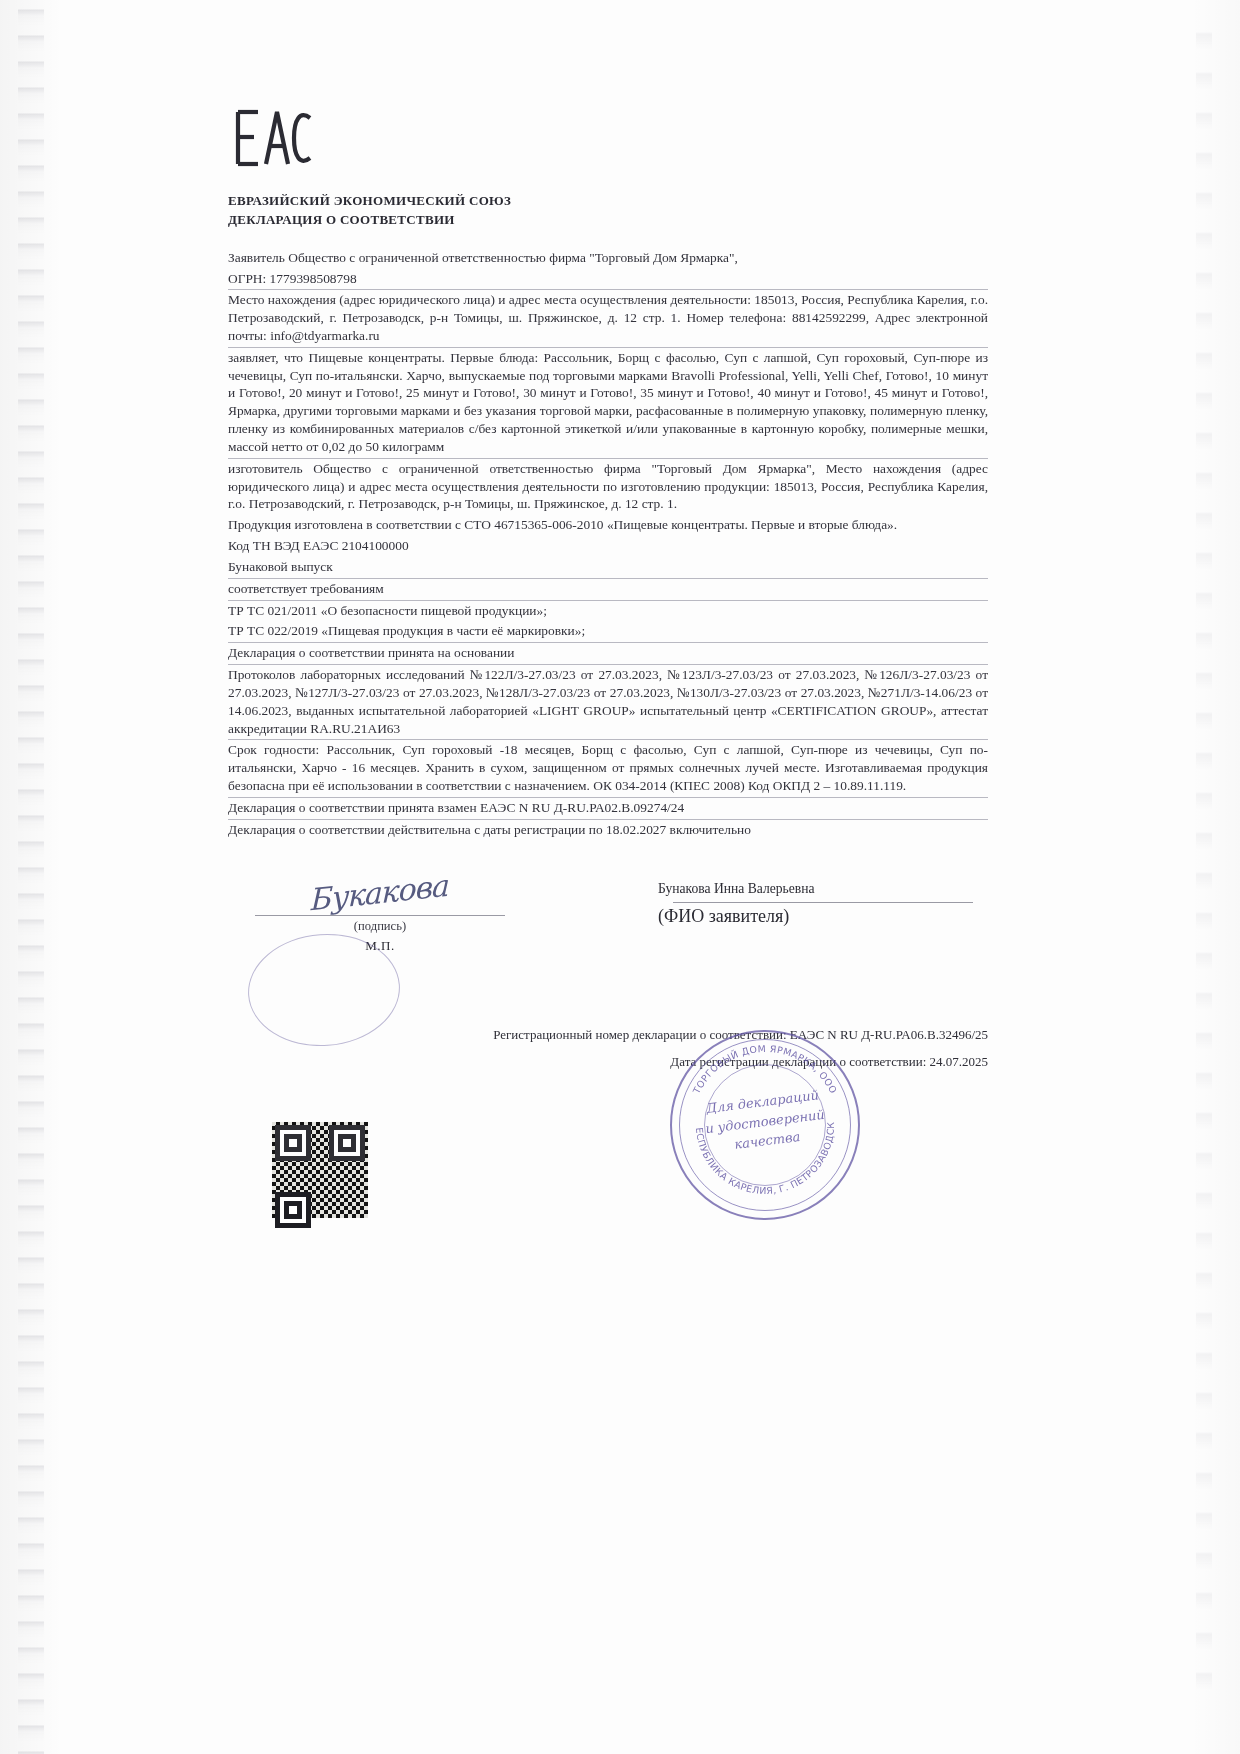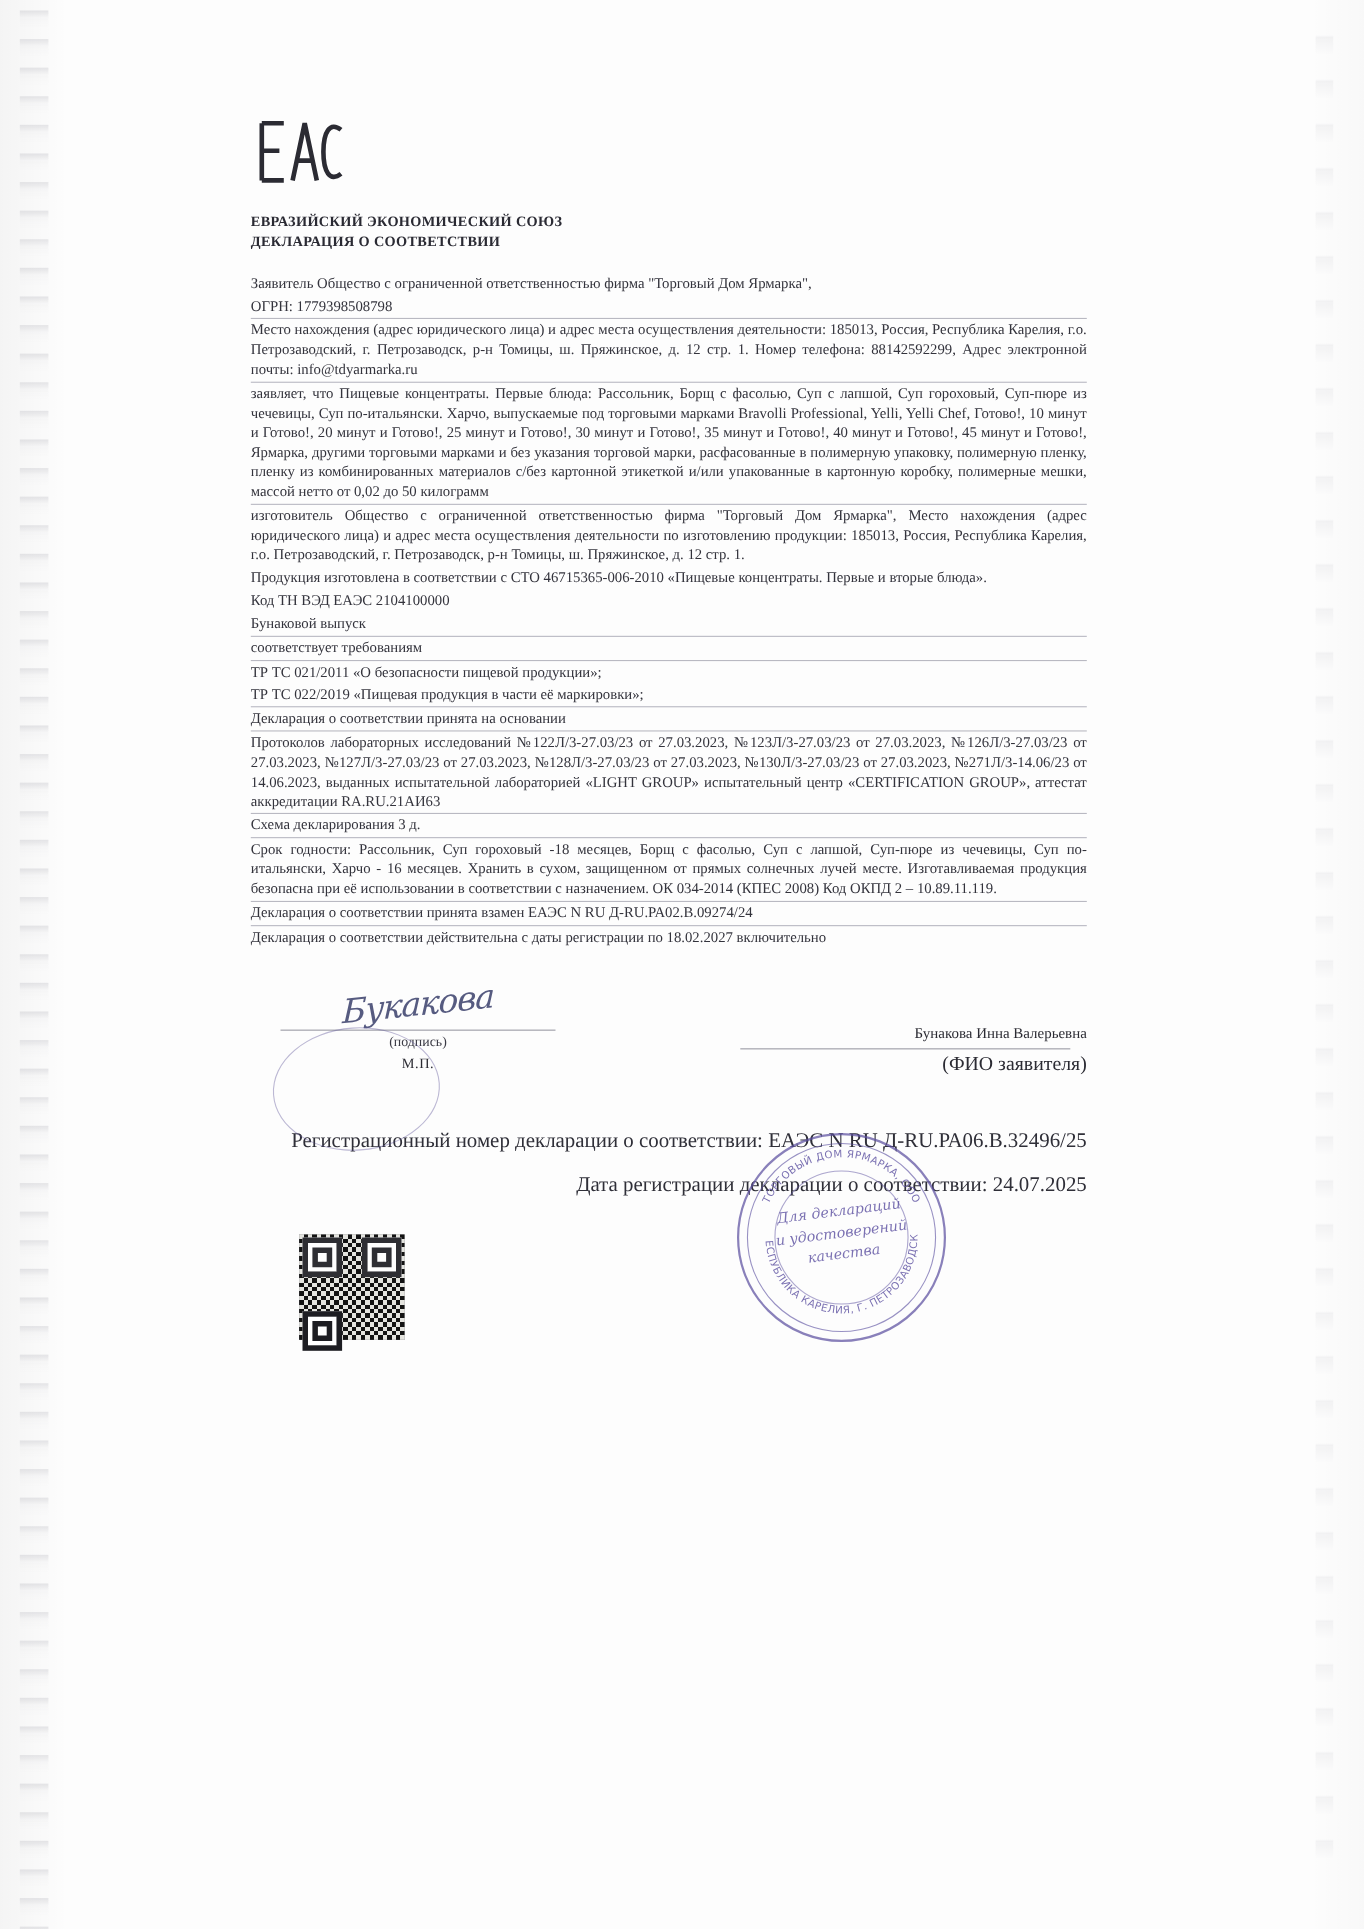--- a/index.html
+++ b/index.html
@@ -129,23 +129,23 @@
     color: #3b3b45;
   }
   .mp {
     font-size: 13px;
     margin-top: 4px;
     letter-spacing: .5px;
   }
   .sign-right {
     position: absolute;
     right: 0;
-    top: 36px;
+    top: 6px;
     width: 330px;
-    text-align: right;
+    text-align: left;
   }
   .sign-right .name { font-size: 13.6px; }
   .sign-right .rule {
     border-top: 1px solid #9a9aa4;
     width: 300px;
     margin: 5px auto 3px auto;
   }
   .sign-right .cap { font-size: 18px; }
 
   
@@ -155,23 +155,23 @@
     top: 934px;
     width: 150px;
     height: 110px;
     border: 1.5px solid #5a4f96;
     border-radius: 50%;
     opacity: .40;
     transform: rotate(-4deg);
   }
 
   .reg-lines {
-    margin-top: 36px;
+    margin-top: 60px;
     text-align: right;
-    font-size: 19px;
+    font-size: 13px;
     line-height: 2.1;
     color: #2f2f38;
   }
   .reg-lines .ln { white-space: nowrap; }
 
   
   .qr {
     position: absolute;
     left: 272px;
     top: 1122px;
@@ -288,21 +288,20 @@
     <p class="para">заявляет, что Пищевые концентраты. Первые блюда: Рассольник, Борщ с фасолью, Суп с лапшой, Суп гороховый, Суп-пюре из чечевицы, Суп по-итальянски. Харчо, выпускаемые под торговыми марками Bravolli Professional, Yelli, Yelli Chef, Готово!, 10 минут и Готово!, 20 минут и Готово!, 25 минут и Готово!, 30 минут и Готово!, 35 минут и Готово!, 40 минут и Готово!, 45 минут и Готово!, Ярмарка, другими торговыми марками и без указания торговой марки, расфасованные в полимерную упаковку, полимерную пленку, пленку из комбинированных материалов с/без картонной этикеткой и/или упакованные в картонную коробку, полимерные мешки, массой нетто от 0,02 до 50 килограмм</p>
     <p class="para noline">изготовитель Общество с ограниченной ответственностью фирма "Торговый Дом Ярмарка", Место нахождения (адрес юридического лица) и адрес места осуществления деятельности по изготовлению продукции: 185013, Россия, Республика Карелия, г.о. Петрозаводский, г. Петрозаводск, р-н Томицы, ш. Пряжинское, д. 12 стр. 1.</p>
     <p class="para noline">Продукция изготовлена в соответствии с СТО 46715365-006-2010 «Пищевые концентраты. Первые и вторые блюда».</p>
     <p class="para noline">Код ТН ВЭД ЕАЭС 2104100000</p>
     <p class="para">Бунаковой выпуск</p>
     <p class="para">соответствует требованиям</p>
     <p class="para noline">ТР ТС 021/2011 «О безопасности пищевой продукции»;</p>
     <p class="para">ТР ТС 022/2019 «Пищевая продукция в части её маркировки»;</p>
     <p class="para">Декларация о соответствии принята на основании</p>
     <p class="para">Протоколов лабораторных исследований №122Л/3-27.03/23 от 27.03.2023, №123Л/3-27.03/23 от 27.03.2023, №126Л/3-27.03/23 от 27.03.2023, №127Л/3-27.03/23 от 27.03.2023, №128Л/3-27.03/23 от 27.03.2023, №130Л/3-27.03/23 от 27.03.2023, №271Л/3-14.06/23 от 14.06.2023, выданных испытательной лабораторией «LIGHT GROUP» испытательный центр «CERTIFICATION GROUP», аттестат аккредитации RA.RU.21АИ63</p>
-    <p class="para">Схема декларирования 3 д.</p>
     <p class="para">Срок годности: Рассольник, Суп гороховый -18 месяцев, Борщ с фасолью, Суп с лапшой, Суп-пюре из чечевицы, Суп по-итальянски, Харчо - 16 месяцев. Хранить в сухом, защищенном от прямых солнечных лучей месте. Изготавливаемая продукция безопасна при её использовании в соответствии с назначением. ОК 034-2014 (КПЕС 2008) Код ОКПД 2 – 10.89.11.119.</p>
     <p class="para">Декларация о соответствии принята взамен ЕАЭС N RU Д-RU.РА02.В.09274/24</p>
     <p class="para noline">Декларация о соответствии действительна с даты регистрации по 18.02.2027 включительно</p>
 
     <div class="sign-row">
       <div class="sign-left">
         <div class="sign-scribble">Букакова</div>
         <div class="sign-line"></div>
         <div class="sign-cap">(подпись)</div>
         <div class="mp">М.П.</div>

